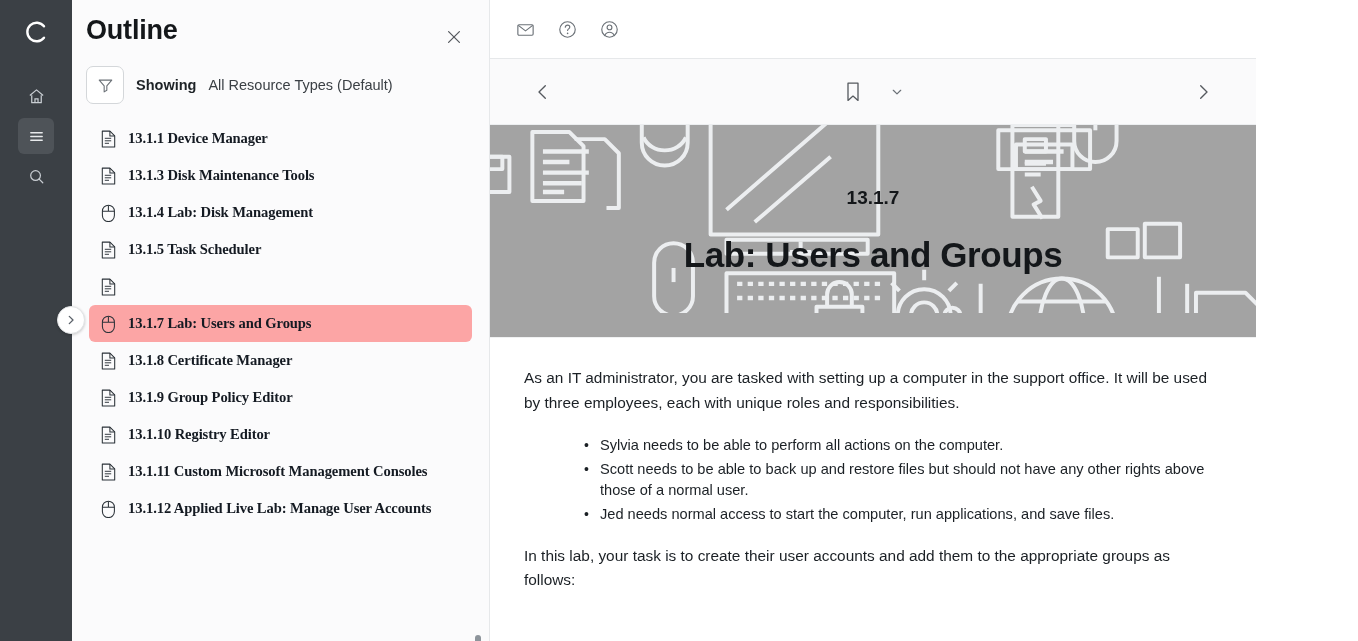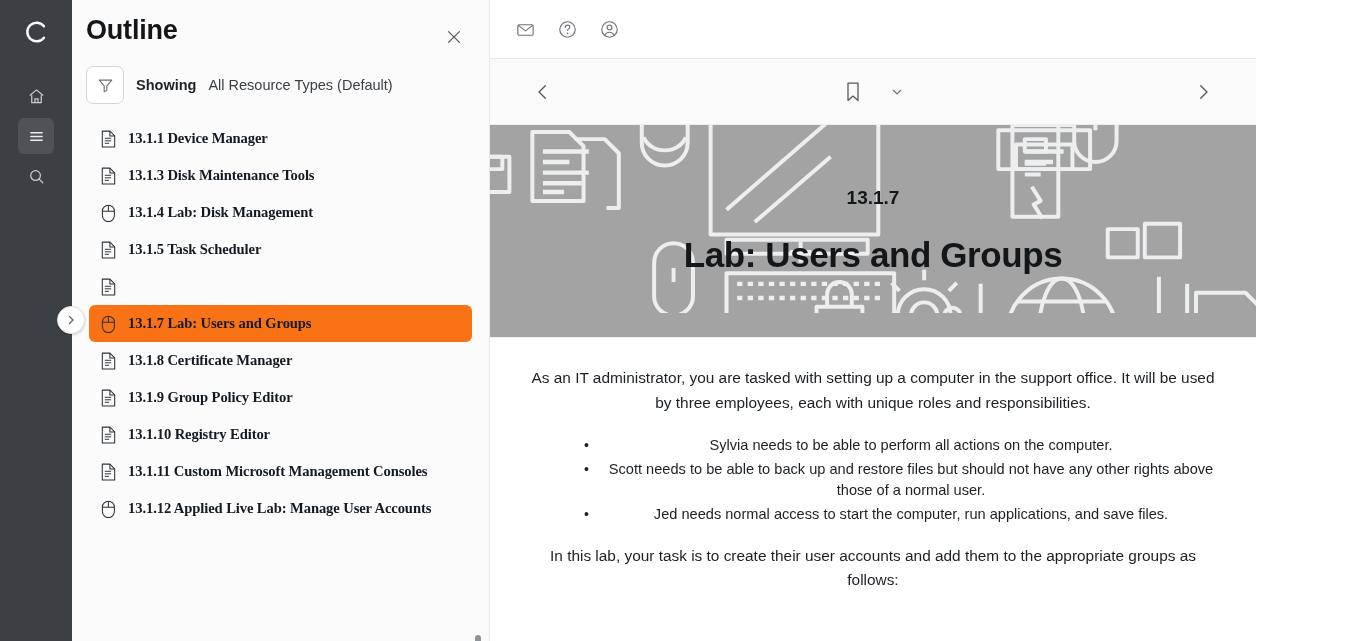--- a/index.html
+++ b/index.html
@@ -2,21 +2,21 @@
 <html><head>
 <meta charset="utf-8">
 <style>
   * { box-sizing: border-box; margin: 0; padding: 0; }
   html, body {
     width: 1358px; height: 641px;
     overflow: hidden;
     font-family: "Liberation Sans", sans-serif;
     background: #ffffff;
   }
-  #app { display: flex; width: 1256px; height: 641px; position: relative; text-align: center; }
+  #app { display: flex; width: 1256px; height: 641px; position: relative; }
 
   
   .rail {
     width: 72px; flex: 0 0 72px; height: 641px;
     background: #3b4045;
     display: flex; flex-direction: column; align-items: center;
     padding-top: 14px; position: relative; z-index: 5;
   }
   .rail-logo {
     width: 36px; height: 36px; margin-bottom: 28px;
@@ -76,21 +76,21 @@
     flex: 1; overflow: hidden; position: relative;
     padding: 8px 0 0 0;
     font-family: Liberation Serif, serif;
   }
   .oitem {
     display: flex; align-items: center; gap: 11px;
     margin: 0 17px 0 17px; padding: 7px 10px;
     border-radius: 6px; cursor: pointer;
     min-height: 37px;
   }
-  .oitem.selected { background: #f97316; }
+  .oitem.selected { background: #fca5a5; }
   .oitem .oicon { flex: 0 0 18px; width: 18px; height: 20px;
                   display: flex; align-items: center; justify-content: center; }
   .oitem .olabel {
     font-size: 14.6px; font-weight: bold; color: #141a22;
     line-height: 1.45; letter-spacing: -0.1px;
   }
   .scroll-track {
     position: absolute; right: 4px; top: 0; width: 6px; height: 641px;
   }
   .scroll-thumb {

